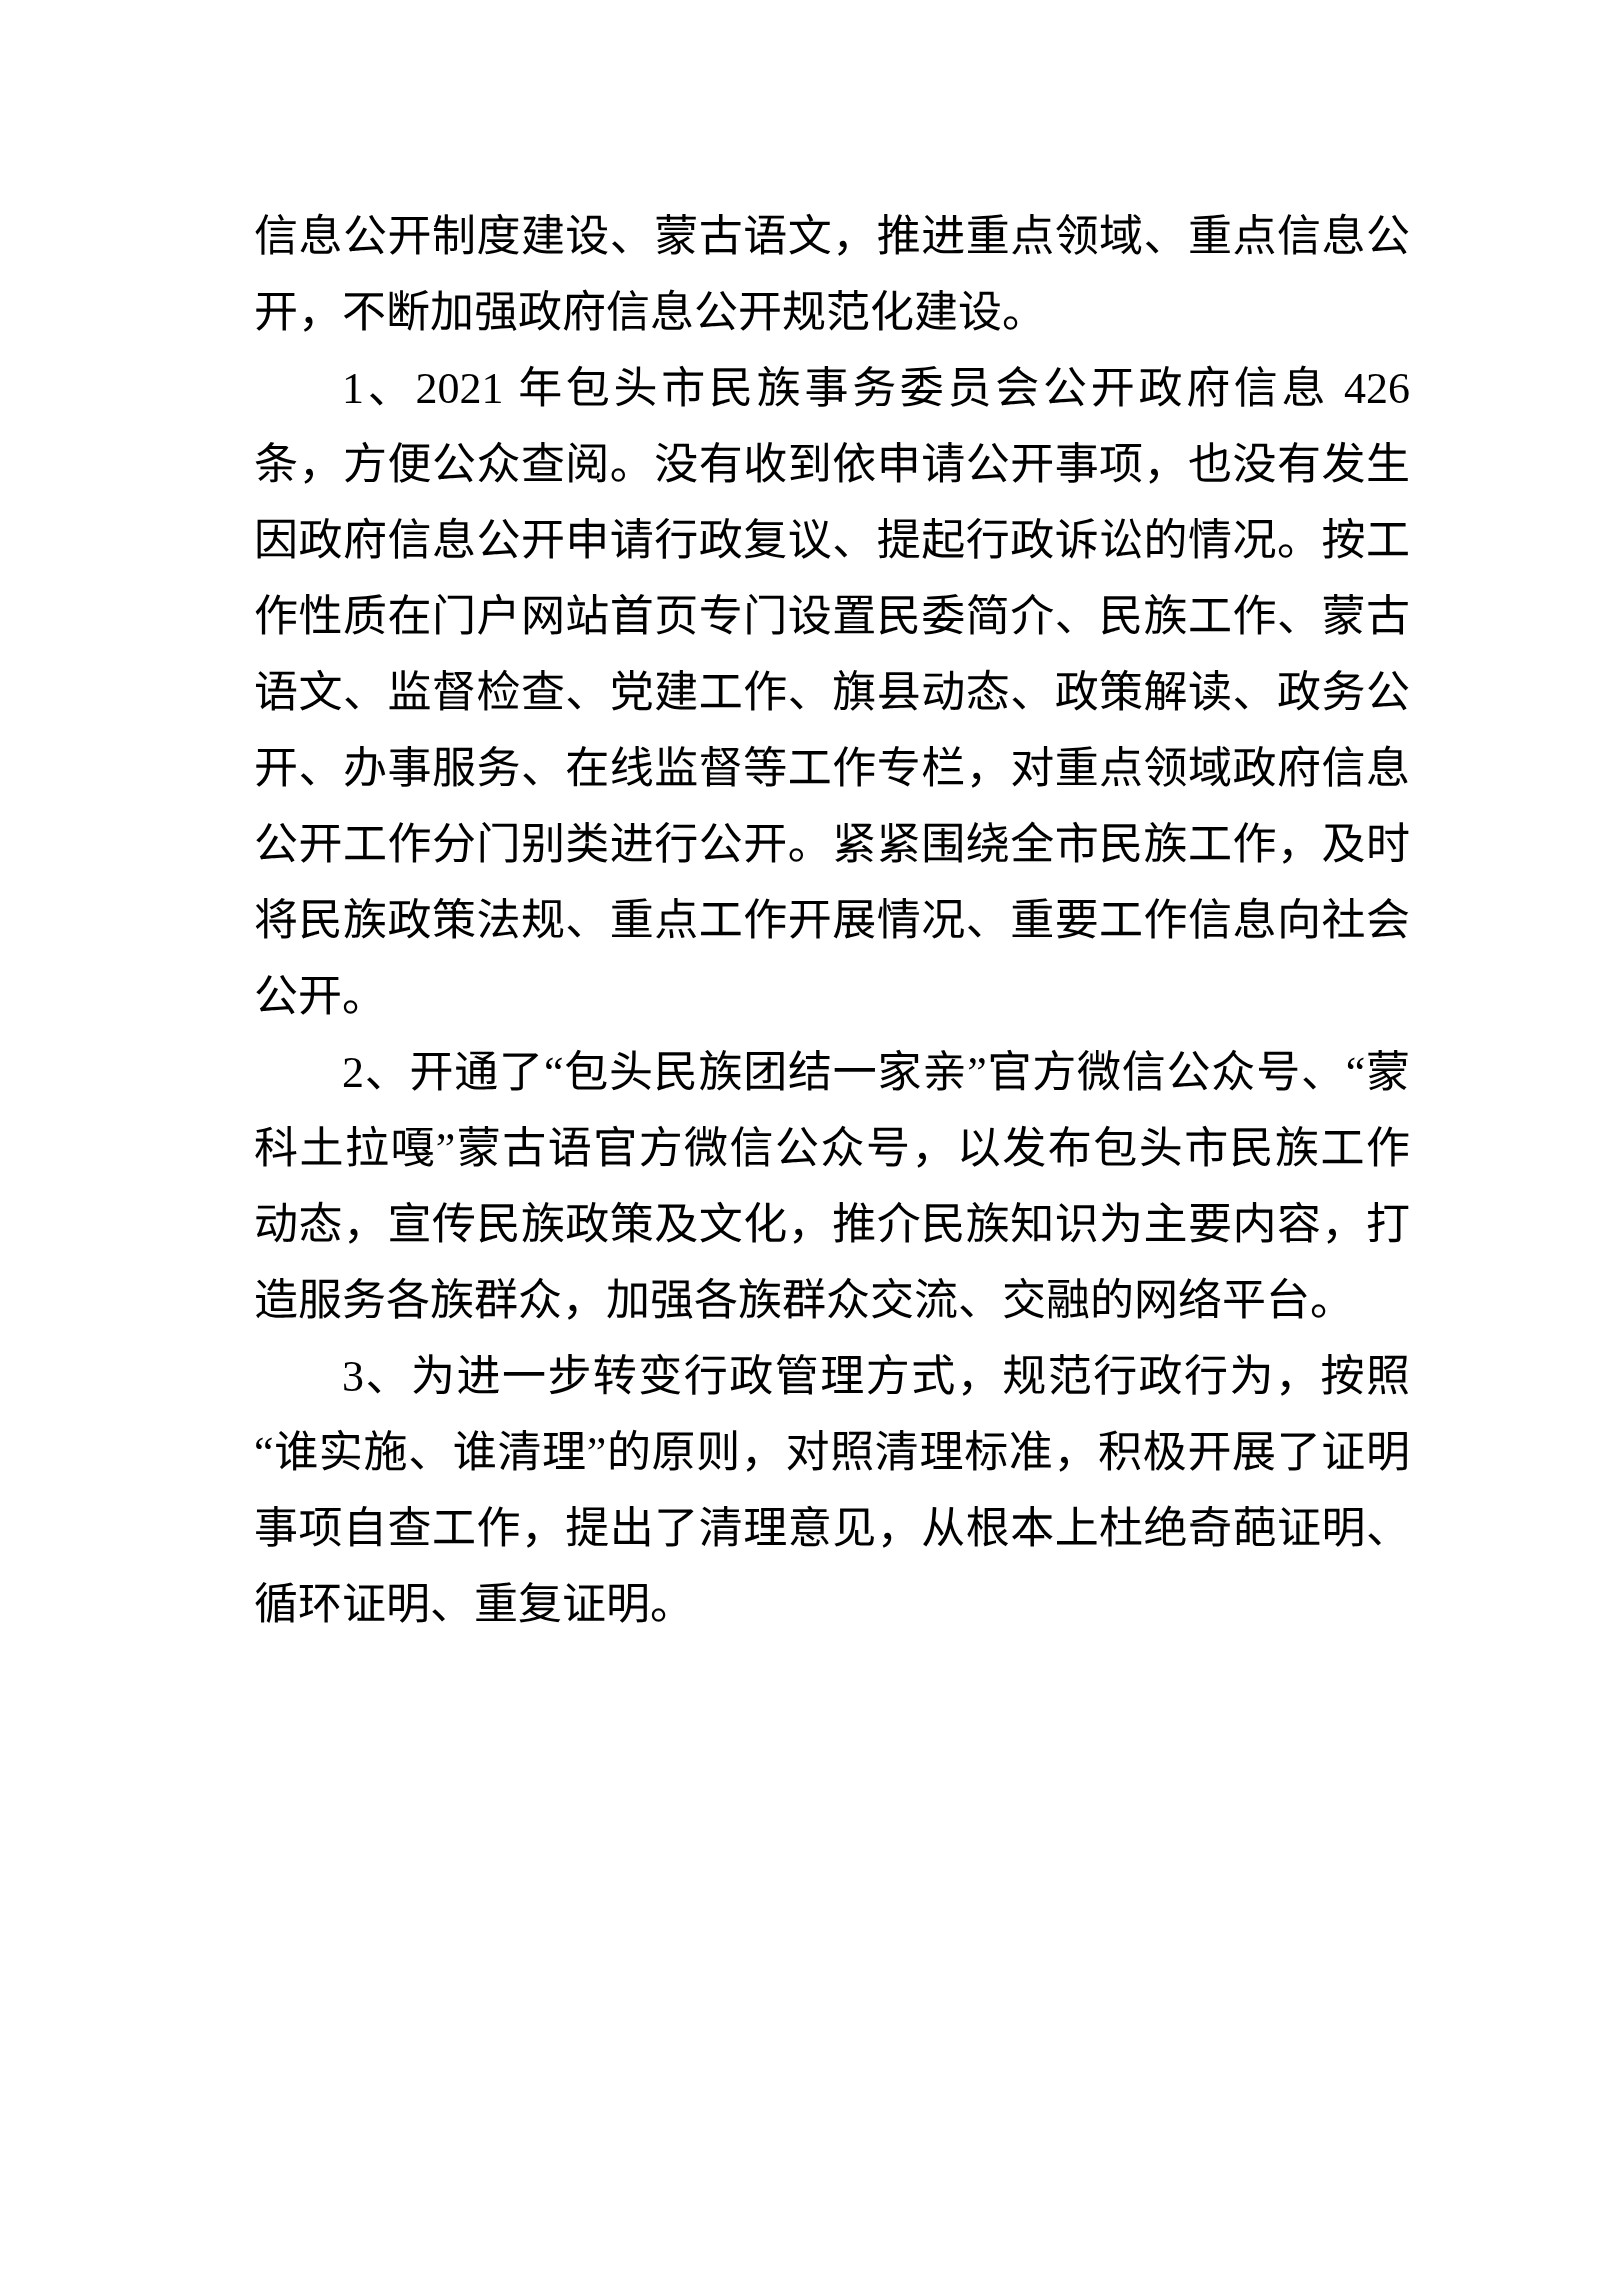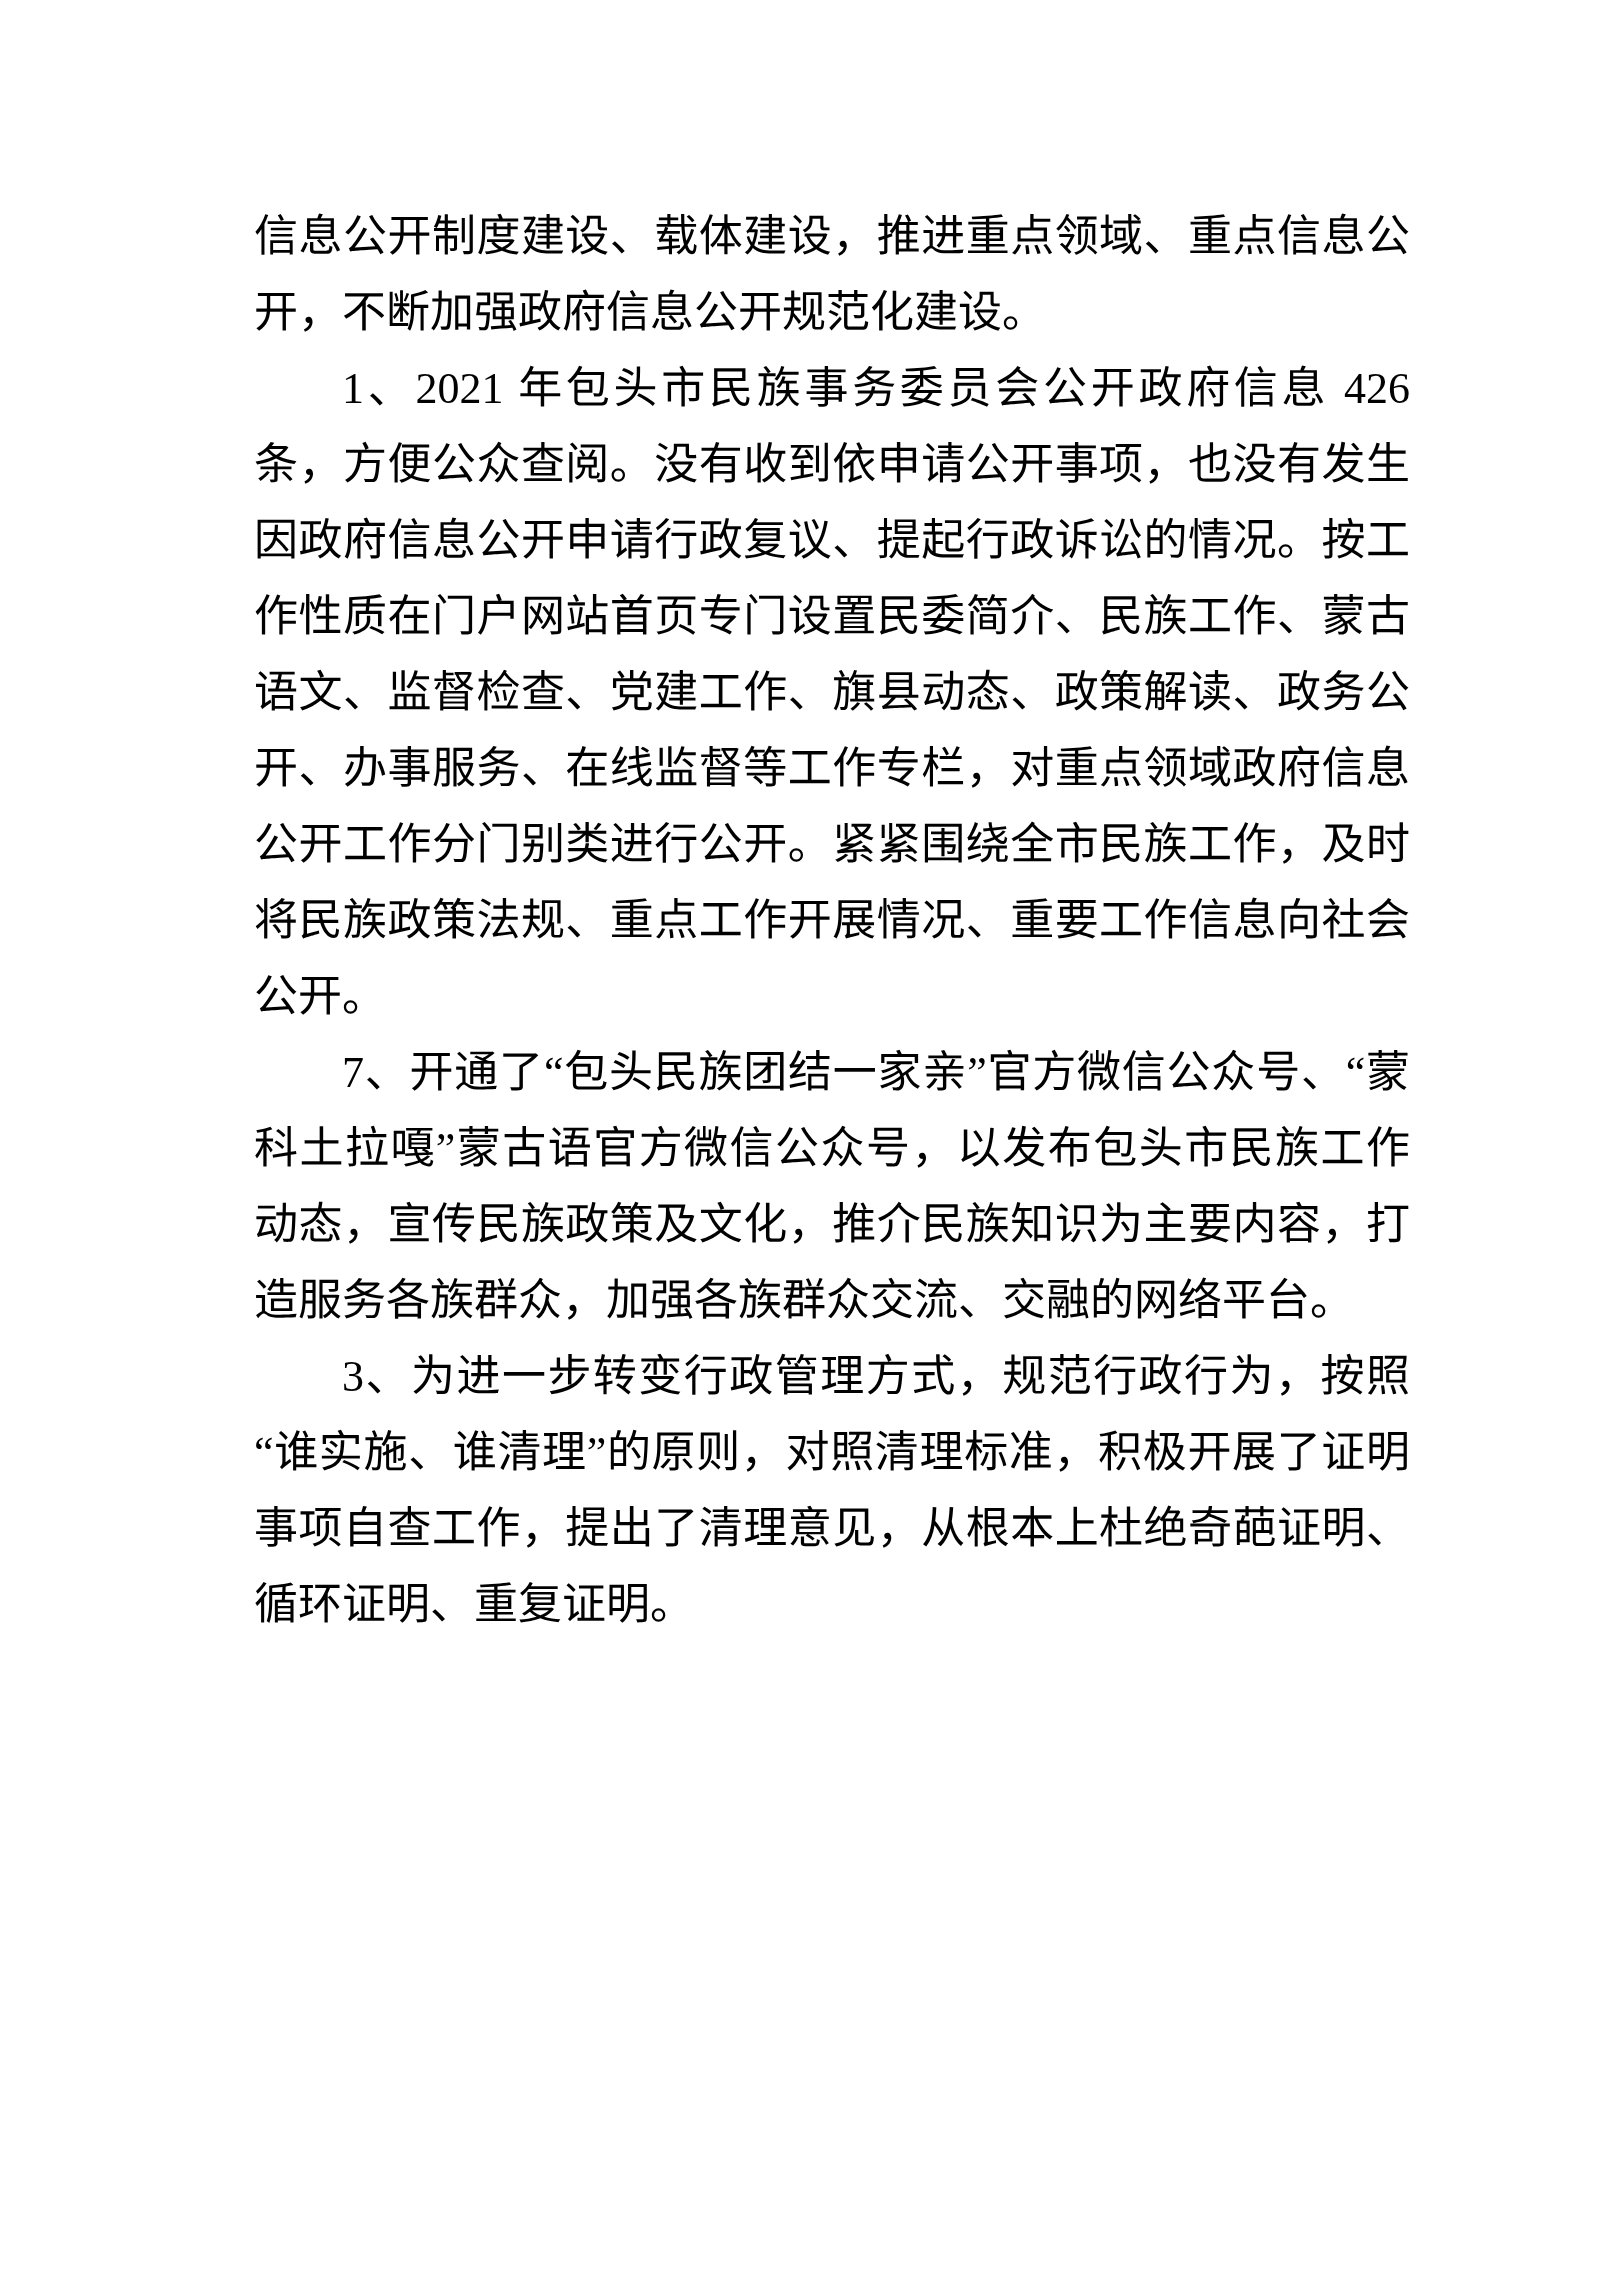--- a/index.html
+++ b/index.html
@@ -41,19 +41,19 @@
   }
   .para.no-indent {
     text-indent: 0;
   }
 </style>
 </head>
 <body>
 
 <div class="page">
   <div class="doc-body">
-    <p class="para no-indent">信息公开制度建设、载体建设，推进重点领域、重点信息公开，不断加强政府信息公开规范化建设。</p>
+    <p class="para no-indent">信息公开制度建设、蒙古语文，推进重点领域、重点信息公开，不断加强政府信息公开规范化建设。</p>
     <p class="para">1、2021 年包头市民族事务委员会公开政府信息 426 条，方便公众查阅。没有收到依申请公开事项，也没有发生因政府信息公开申请行政复议、提起行政诉讼的情况。按工作性质在门户网站首页专门设置民委简介、民族工作、蒙古语文、监督检查、党建工作、旗县动态、政策解读、政务公开、办事服务、在线监督等工作专栏，对重点领域政府信息公开工作分门别类进行公开。紧紧围绕全市民族工作，及时将民族政策法规、重点工作开展情况、重要工作信息向社会公开。</p>
-    <p class="para">7、开通了“包头民族团结一家亲”官方微信公众号、“蒙科土拉嘎”蒙古语官方微信公众号，以发布包头市民族工作动态，宣传民族政策及文化，推介民族知识为主要内容，打造服务各族群众，加强各族群众交流、交融的网络平台。</p>
+    <p class="para">2、开通了“包头民族团结一家亲”官方微信公众号、“蒙科土拉嘎”蒙古语官方微信公众号，以发布包头市民族工作动态，宣传民族政策及文化，推介民族知识为主要内容，打造服务各族群众，加强各族群众交流、交融的网络平台。</p>
     <p class="para">3、为进一步转变行政管理方式，规范行政行为，按照“谁实施、谁清理”的原则，对照清理标准，积极开展了证明事项自查工作，提出了清理意见，从根本上杜绝奇葩证明、循环证明、重复证明。</p>
   </div>
 </div>
 
 
 </body></html>

